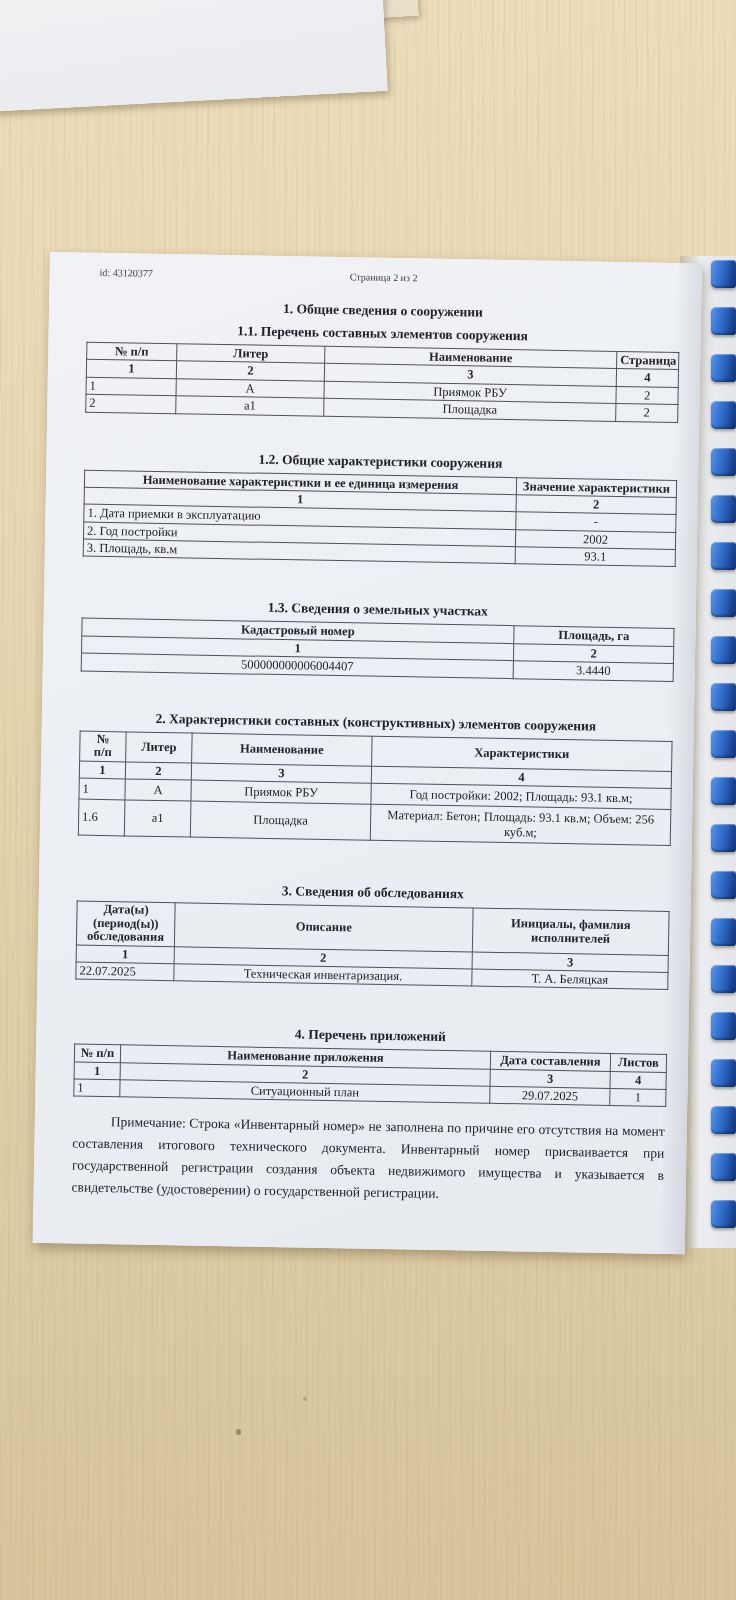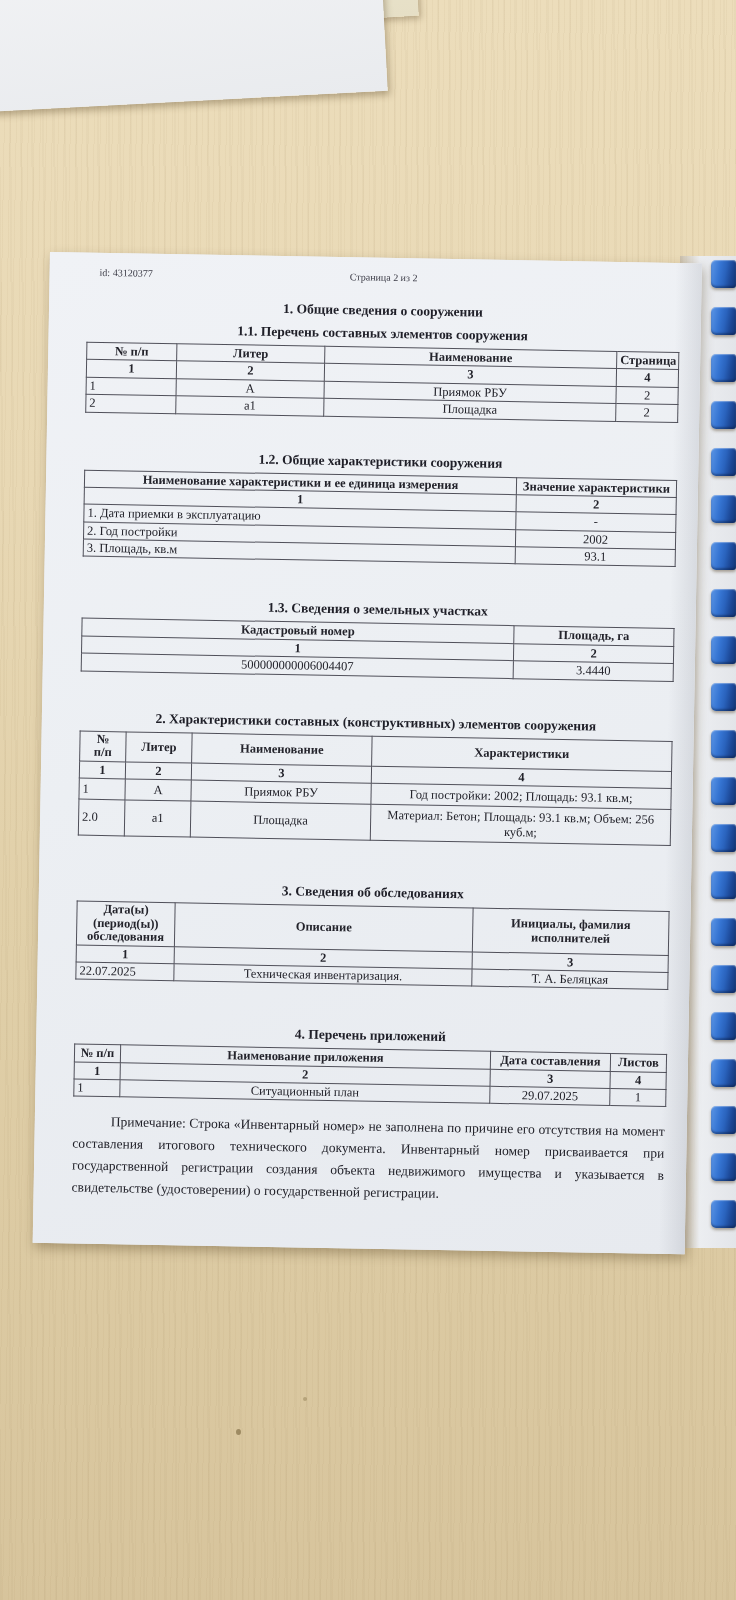--- a/index.html
+++ b/index.html
@@ -228,21 +228,21 @@
           <td>3</td>
           <td>4</td>
         </tr>
         <tr>
           <td class="left">1</td>
           <td>А</td>
           <td>Приямок РБУ</td>
           <td>Год постройки: 2002; Площадь: 93.1 кв.м;</td>
         </tr>
         <tr>
-          <td class="left">2.0</td>
+          <td class="left">1.6</td>
           <td>а1</td>
           <td>Площадка</td>
           <td>Материал: Бетон; Площадь: 93.1 кв.м; Объем: 256 куб.м;</td>
         </tr>
       </tbody>
         </table>
 
       <p class="sec-title mt-s3">3. Сведения об обследованиях</p>
 
       <table class="t5">

